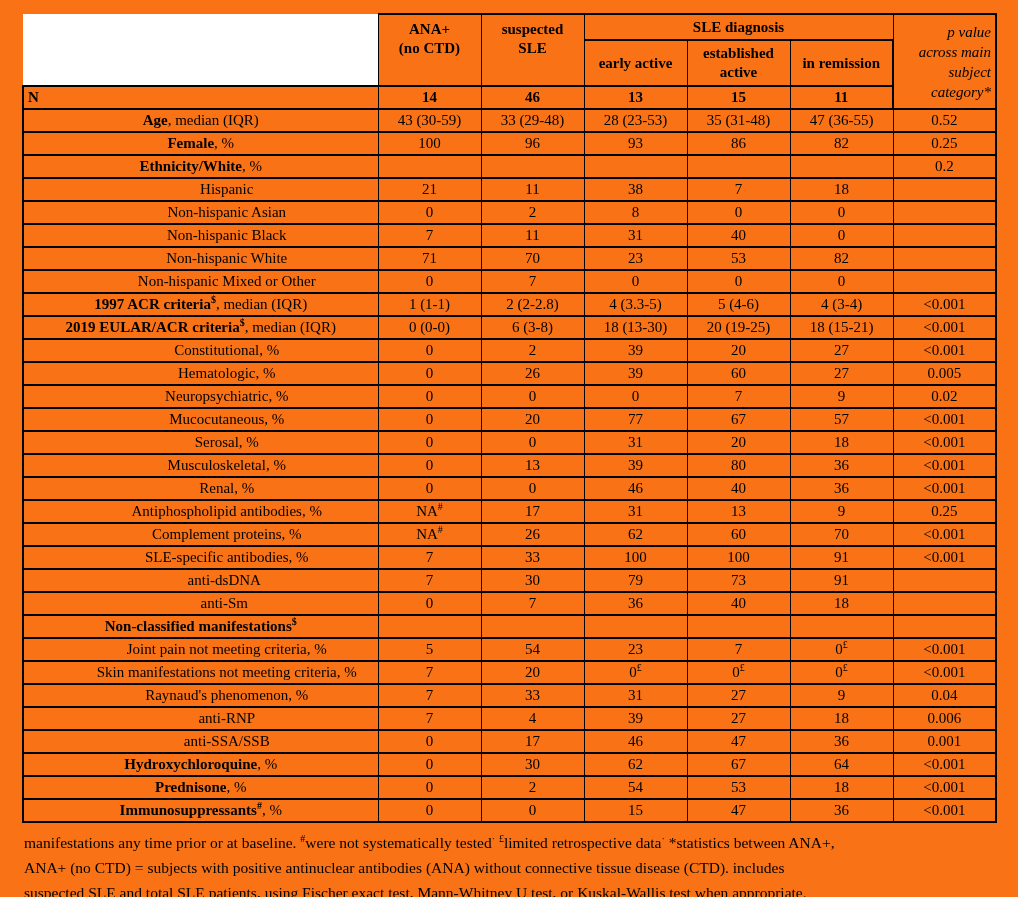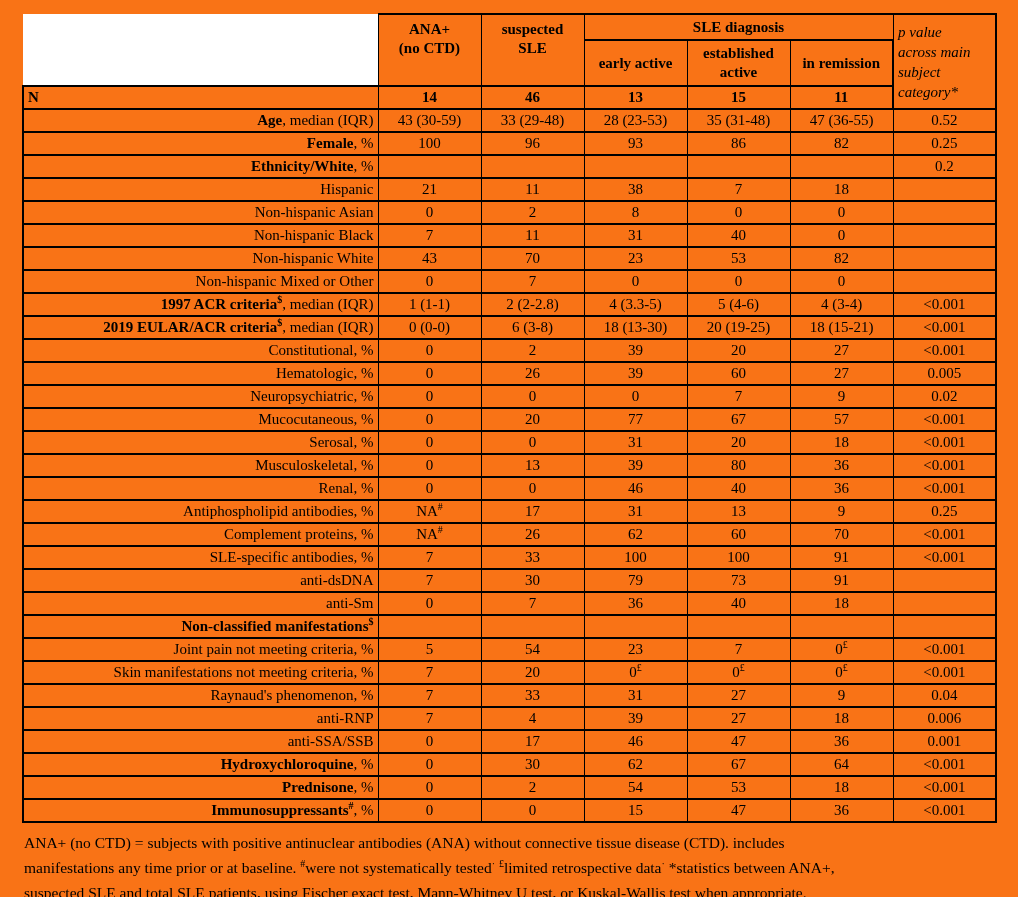--- a/index.html
+++ b/index.html
@@ -18,26 +18,26 @@
   
   th.corner { border:none; border-bottom:2px solid #000; background:#fff; }
   
   .tbl tr > *:last-child { border-right-width:2px; }
   th.label, td.label { border-left-width:2px; }
   
   th.ch { font-weight:bold; text-align:center; white-space:pre-line; line-height:19px; vertical-align:middle; }
   th.top { vertical-align:top; padding-top:5px; }
   th.grp { height:22px; }
   tr.subhead th { height:42px; }
-  th.ph { font-weight:normal; font-style:italic; text-align:left; white-space:pre-line; line-height:20px; vertical-align:middle; }
+  th.ph { font-weight:normal; font-style:italic; text-align:right; white-space:pre-line; line-height:20px; vertical-align:middle; }
   
   tr.nrow th { height:19px; }
   th.label { text-align:left; font-weight:bold; }
   
-  td.label { text-align:right; line-height:19px;margin-left:28px; }
+  td.label { text-align:center; line-height:19px;margin-left:28px; }
   td.label.i1 { padding-left:56px; }
   td.label.i2 { padding-left:51px; }
   td.val, th.val { text-align:center; line-height:19px; }
   th.val { font-weight:bold;text-align:center; }
   sup { font-size:10px; line-height:0; }
   
   .footnote { margin:7px 0 0 24px; width:970px; font-size:15.5px; }
   .fn-line { line-height:25px; white-space:nowrap; }
 </style>
 </head>
@@ -132,21 +132,21 @@
           <td class="label i1">Non-hispanic Black</td>
           <td class="val">7</td>
           <td class="val">11</td>
           <td class="val">31</td>
           <td class="val">40</td>
           <td class="val">0</td>
           <td class="val"></td>
         </tr>
         <tr>
           <td class="label i1">Non-hispanic White</td>
-          <td class="val">43</td>
+          <td class="val">71</td>
           <td class="val">70</td>
           <td class="val">23</td>
           <td class="val">53</td>
           <td class="val">82</td>
           <td class="val"></td>
         </tr>
         <tr>
           <td class="label i1">Non-hispanic Mixed or Other</td>
           <td class="val">0</td>
           <td class="val">7</td>
@@ -359,18 +359,18 @@
           <td class="val">0</td>
           <td class="val">15</td>
           <td class="val">47</td>
           <td class="val">36</td>
           <td class="val">&lt;0.001</td>
         </tr>
       </tbody>
   </table>
 
   <div class="footnote" id="footnote">
+      <div class="fn-line">manifestations any time prior or at baseline. <sup>#</sup>were not systematically tested<sup>·</sup> <sup>£</sup>limited retrospective data<sup>·</sup> *statistics between ANA+,</div>
       <div class="fn-line">ANA+ (no CTD) = subjects with positive antinuclear antibodies (ANA) without connective tissue disease (CTD). includes</div>
-      <div class="fn-line">manifestations any time prior or at baseline. <sup>#</sup>were not systematically tested<sup>·</sup> <sup>£</sup>limited retrospective data<sup>·</sup> *statistics between ANA+,</div>
       <div class="fn-line">suspected SLE and total SLE patients, using Fischer exact test, Mann-Whitney U test, or Kuskal-Wallis test when appropriate.</div>
     </div>
 
 </div>
 
 </body></html>

